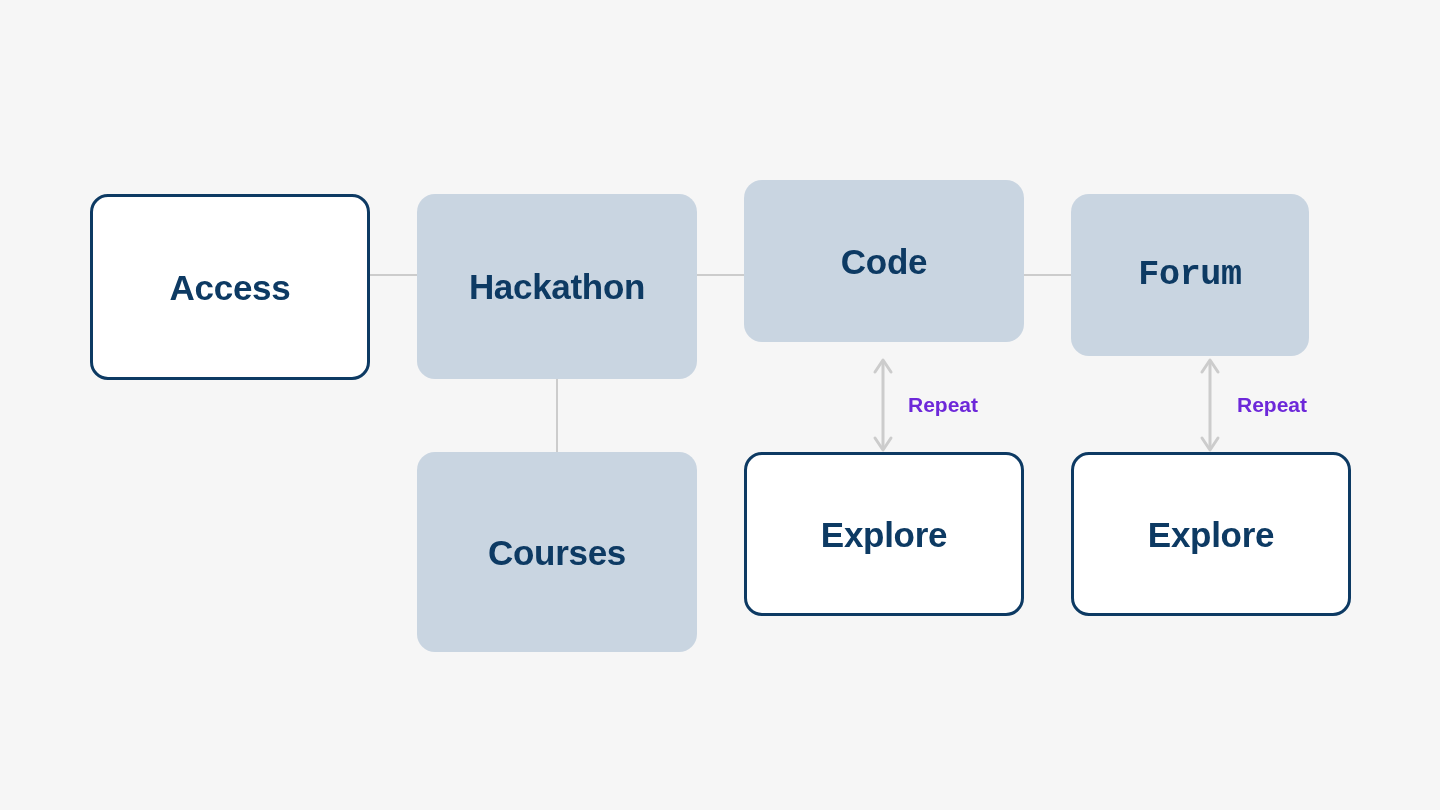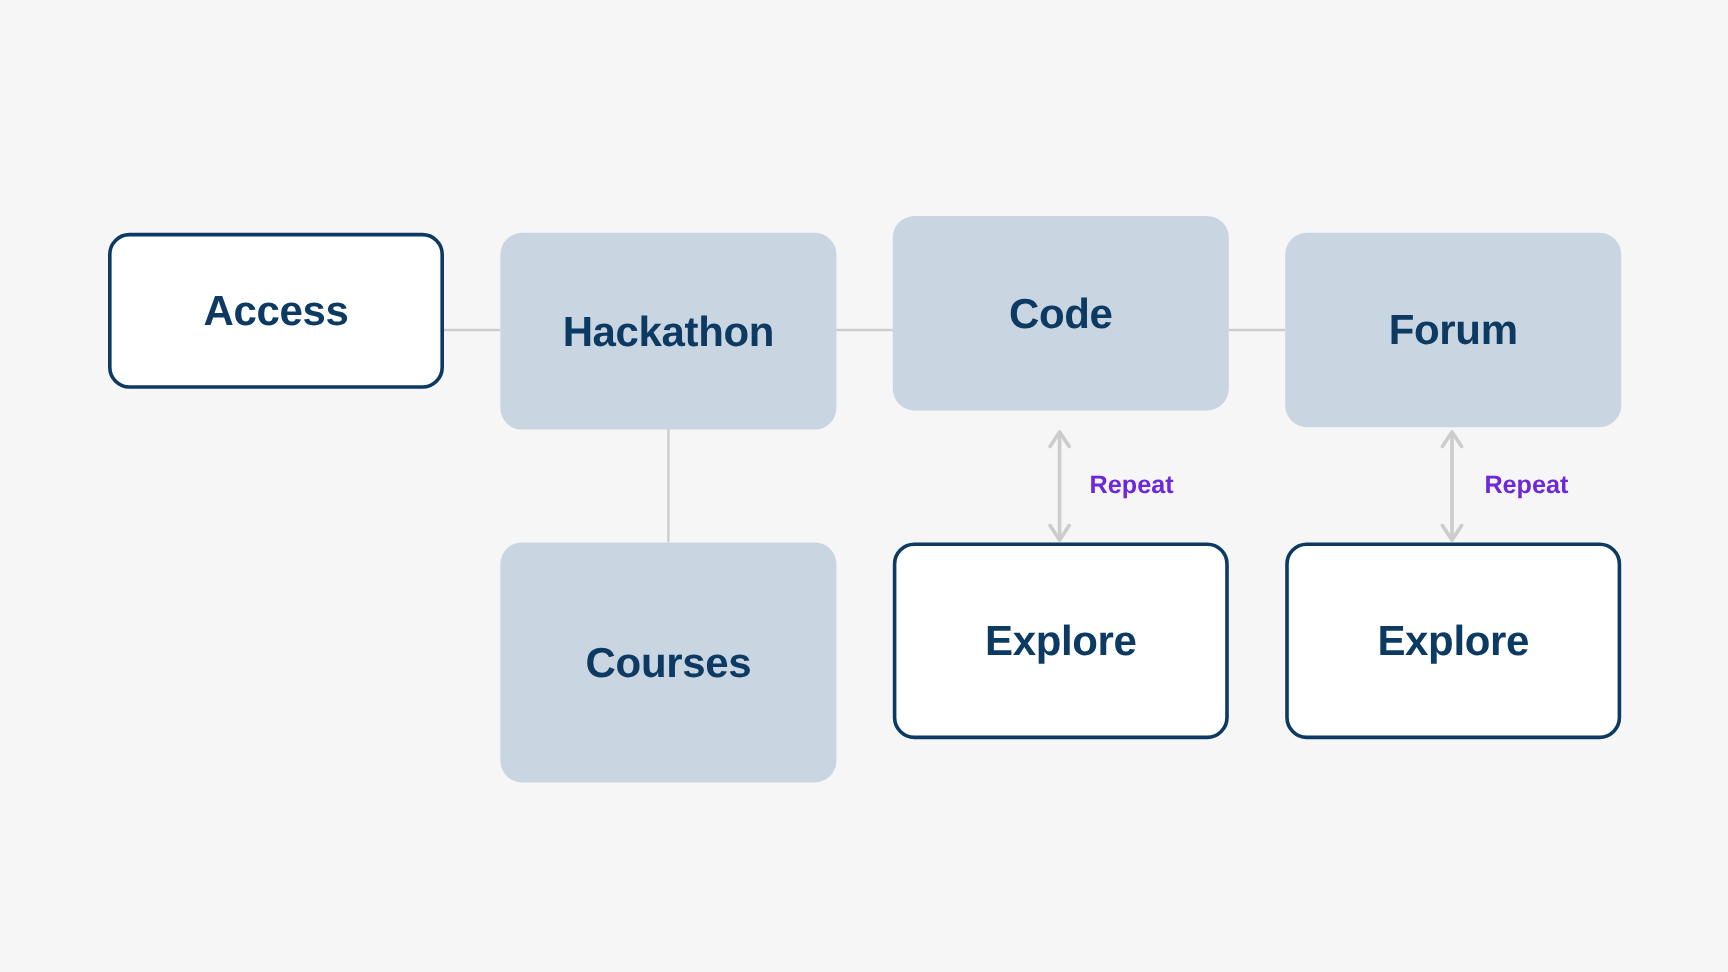--- a/index.html
+++ b/index.html
@@ -86,33 +86,33 @@
   </svg>
   <div class="repeat-label" style="left:908px; top:393px;">Repeat</div>
 
   <svg class="repeat-arrow" style="left:1198px; top:356px;" width="24" height="98" viewBox="0 0 24 98">
     <line x1="12" y1="6" x2="12" y2="92" stroke="#cccccc" stroke-width="3"></line>
     <polyline points="4,16 12,4 20,16" fill="none" stroke="#cccccc" stroke-width="3" stroke-linecap="round" stroke-linejoin="round"></polyline>
     <polyline points="4,82 12,94 20,82" fill="none" stroke="#cccccc" stroke-width="3" stroke-linecap="round" stroke-linejoin="round"></polyline>
   </svg>
   <div class="repeat-label" style="left:1237px; top:393px;">Repeat</div>
 
-  <div class="node outlined" style="left:90px; top:194px; width:280px; height:130px;">
+  <div class="node outlined" style="left:90px; top:194px; width:280px; height:186px;">
     <span class="node-label">Access</span>
   </div>
 
-  <div class="node filled" style="left:417px; top:194px; width:280px; height:164px;">
+  <div class="node filled" style="left:417px; top:194px; width:280px; height:185px;">
     <span class="node-label">Hackathon</span>
   </div>
 
   <div class="node filled" style="left:744px; top:180px; width:280px; height:162px;">
     <span class="node-label">Code</span>
   </div>
 
-  <div class="node filled" style="left:1071px; top:194px; width:280px; height:162px;">
+  <div class="node filled" style="left:1071px; top:194px; width:238px; height:162px;font-family:Liberation Mono, monospace;">
     <span class="node-label">Forum</span>
   </div>
 
   <div class="node filled" style="left:417px; top:452px; width:280px; height:200px;">
     <span class="node-label">Courses</span>
   </div>
 
   <div class="node outlined" style="left:744px; top:452px; width:280px; height:164px;">
     <span class="node-label">Explore</span>
   </div>

